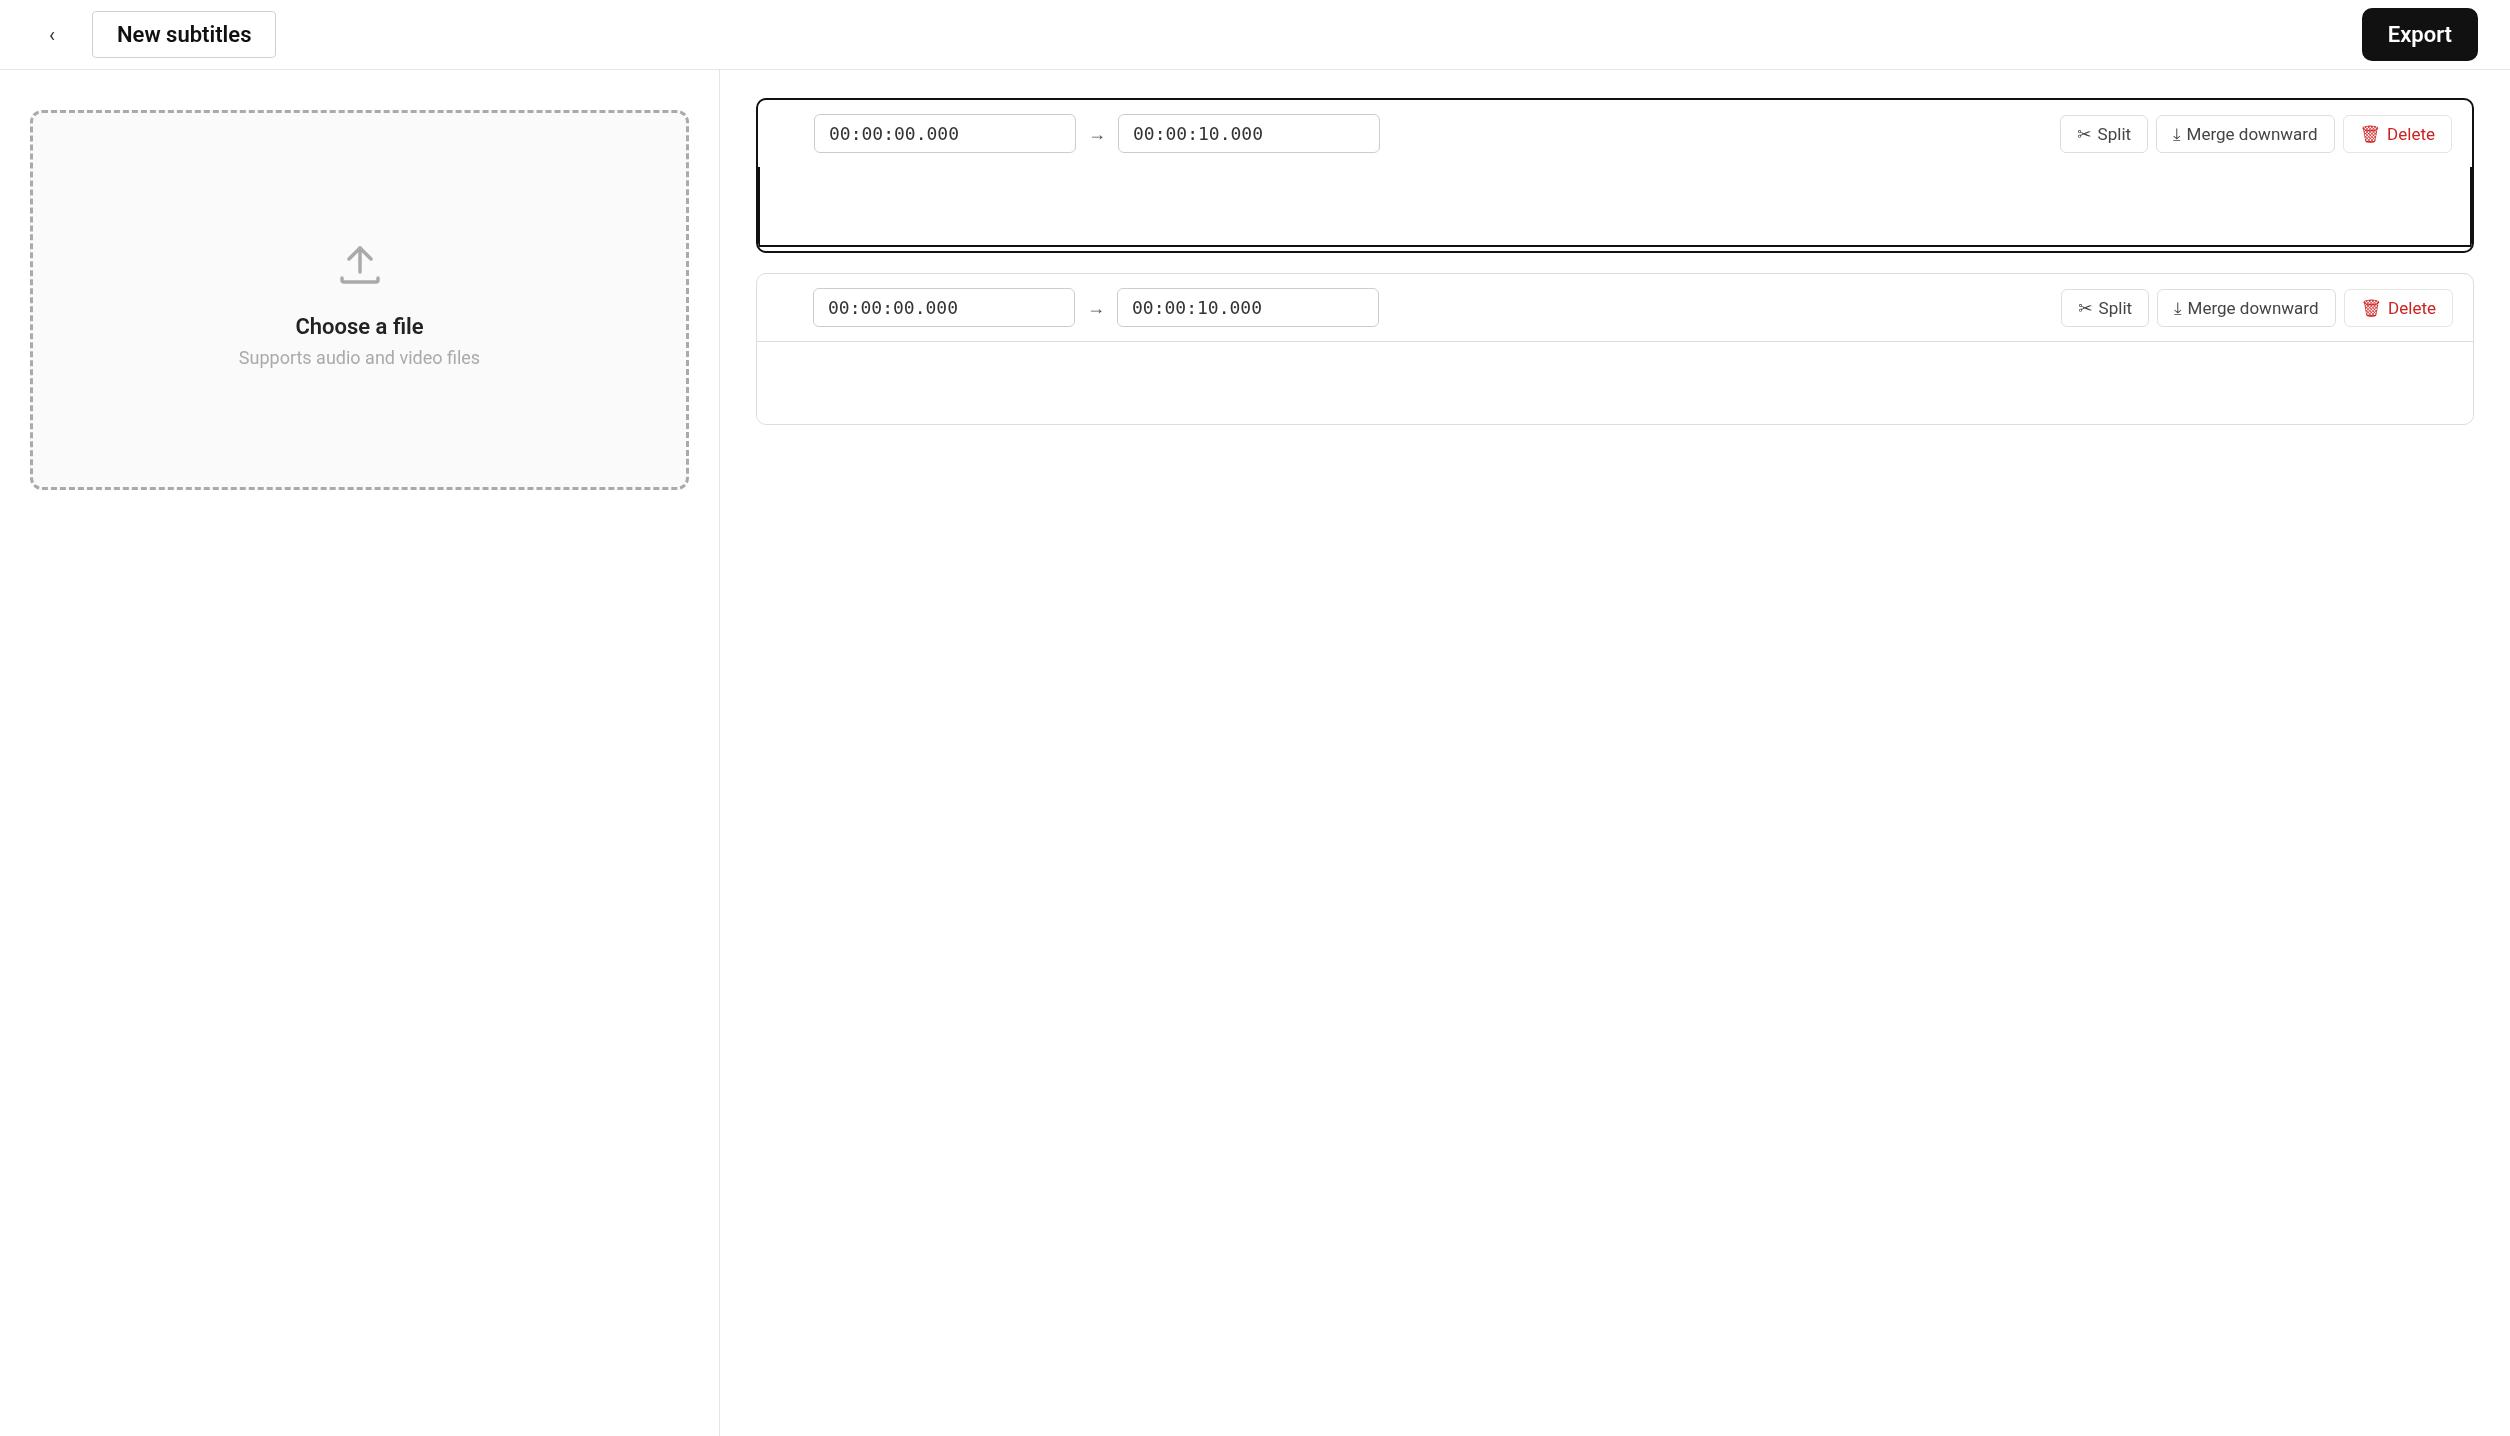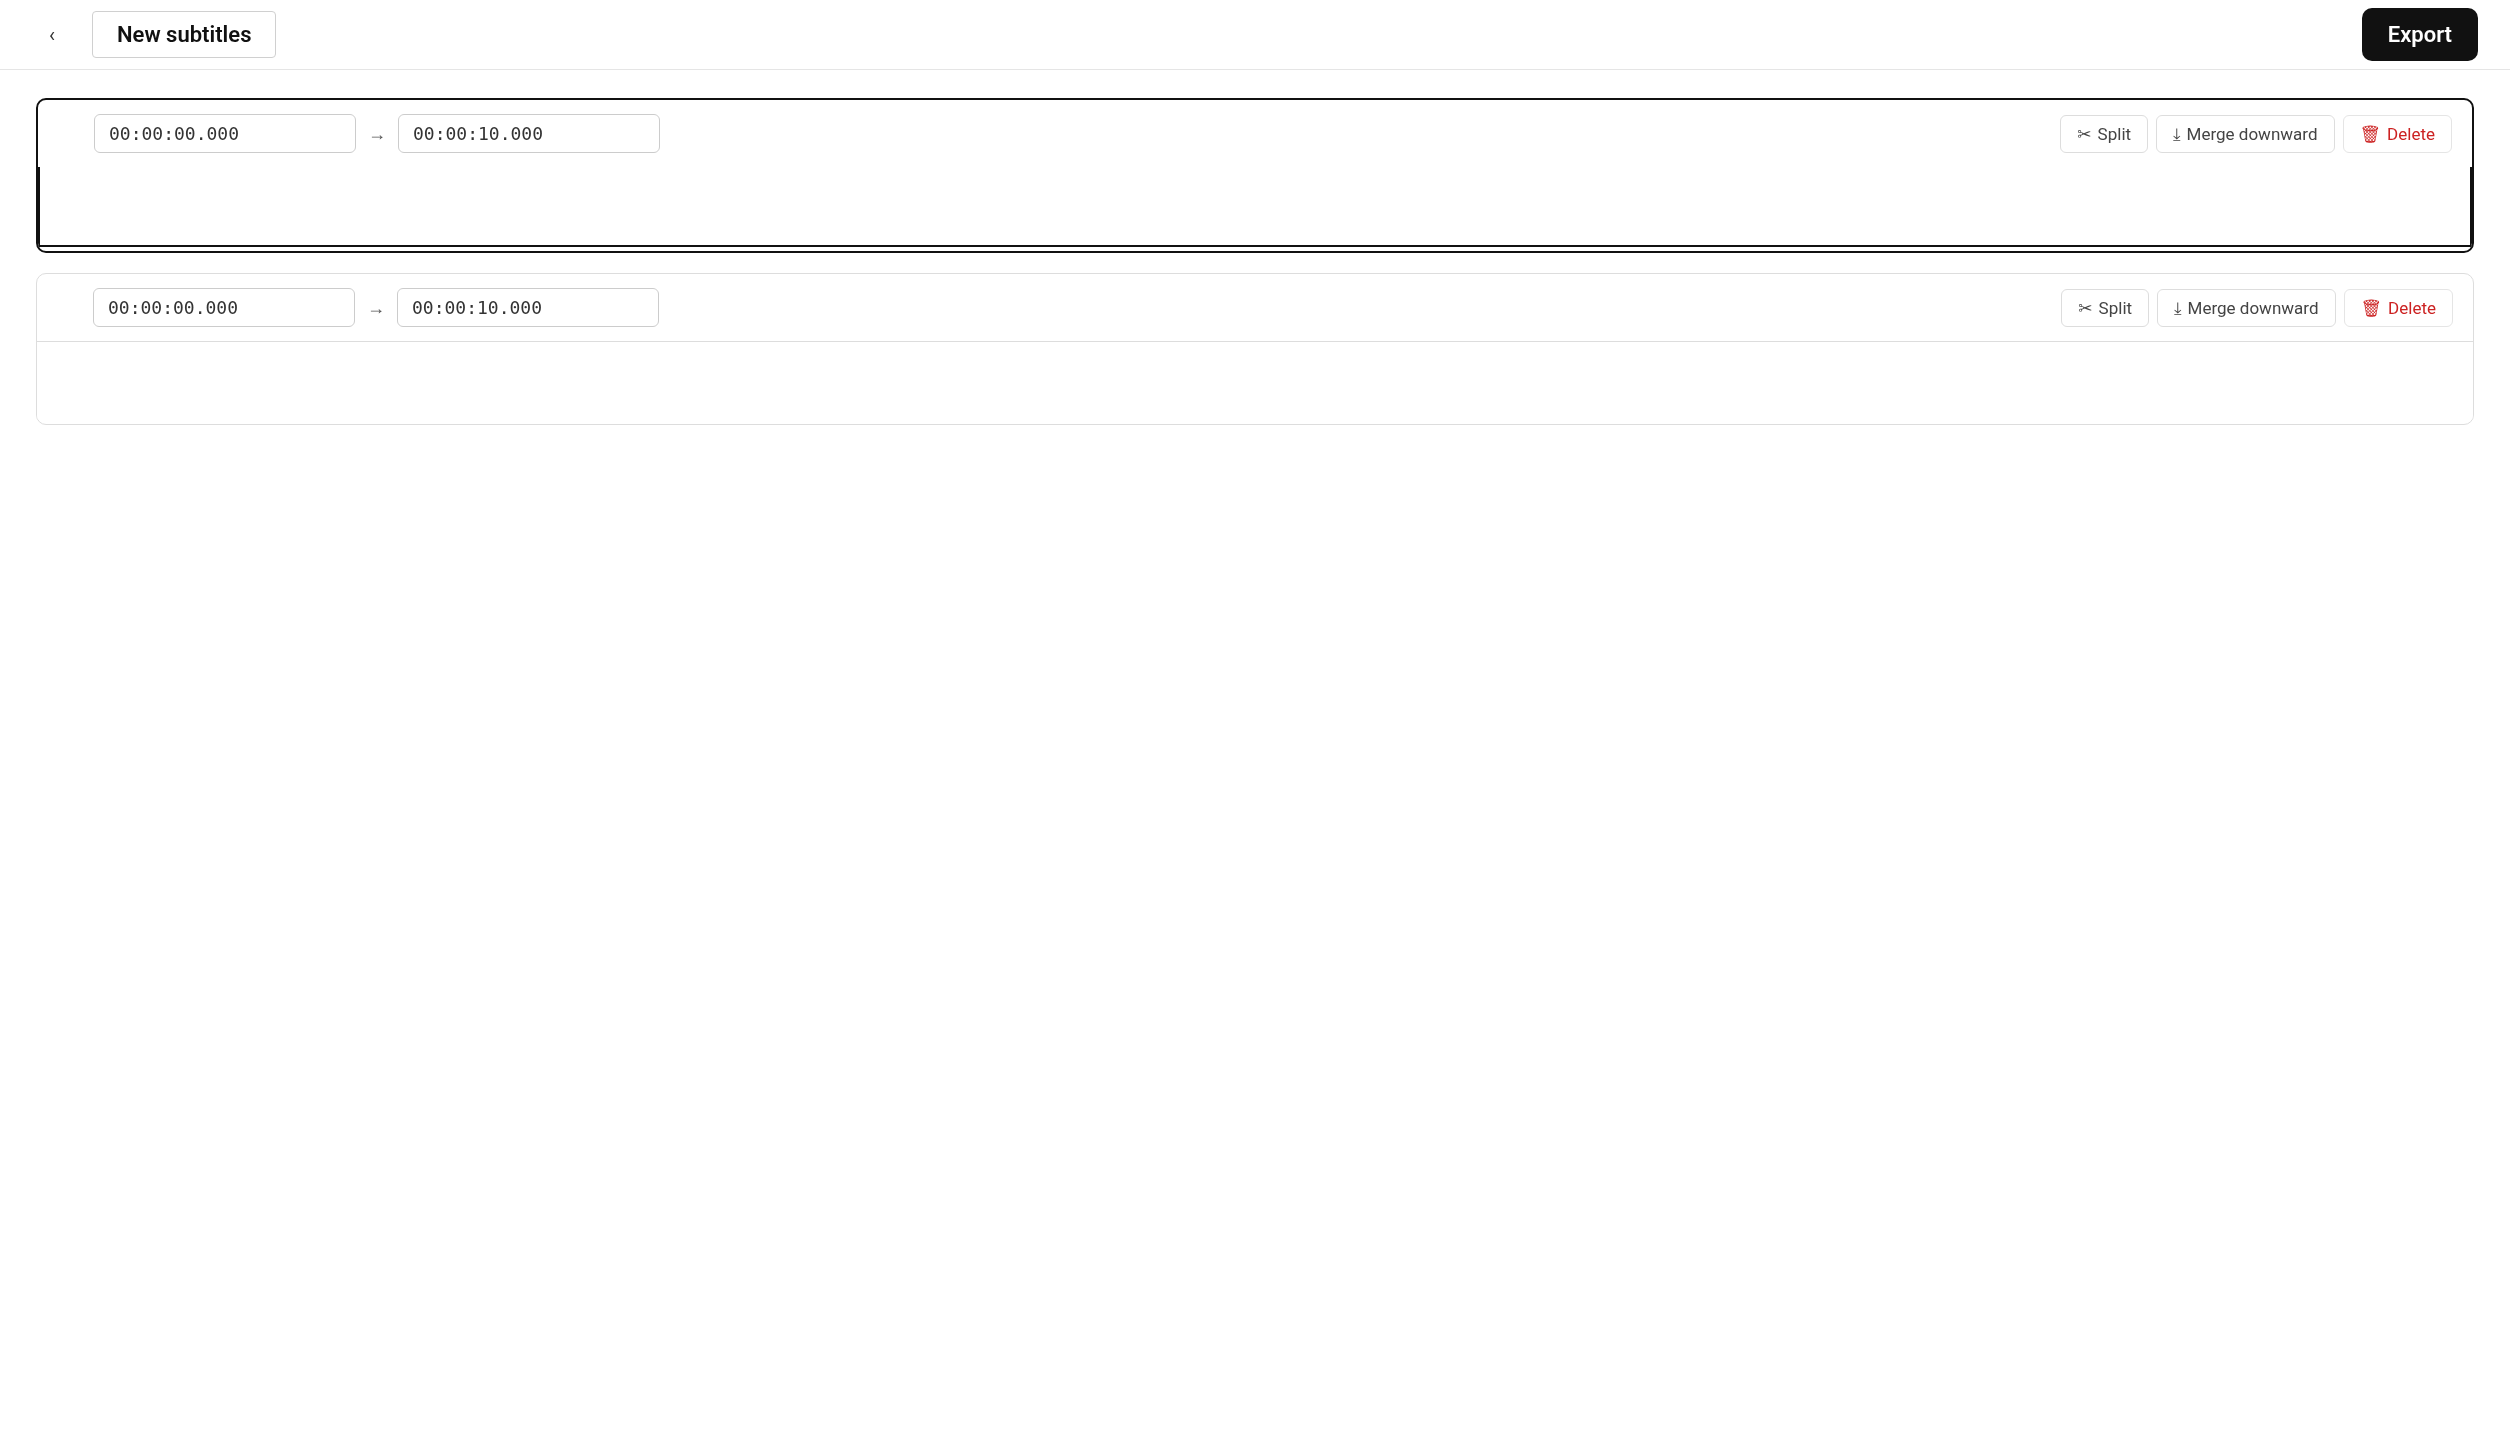--- a/index.html
+++ b/index.html
@@ -219,20 +219,33 @@
     <button class="back-button">
       <span class="back-icon">‹</span>
     </button>
     <div class="title-pill">New subtitles</div>
   </div>
   <button class="export-button">Export</button>
 </div>
 
 <div class="main-content">
 
+  <div class="left-panel">
+    <div class="upload-zone">
+      <div class="upload-icon">
+        <svg viewBox="0 0 60 60" fill="none" xmlns="http://www.w3.org/2000/svg">
+          <path d="M30 40 L30 16" stroke="#aaa" stroke-width="3.5" stroke-linecap="round"></path>
+          <path d="M19 27 L30 16 L41 27" stroke="#aaa" stroke-width="3.5" stroke-linecap="round" stroke-linejoin="round"></path>
+          <path d="M12 46 L12 48 Q12 50 14 50 L46 50 Q48 50 48 48 L48 46" stroke="#aaa" stroke-width="3.5" stroke-linecap="round"></path>
+        </svg>
+      </div>
+      <div class="choose-file-text">Choose a file</div>
+      <div class="supports-text">Supports audio and video files</div>
+    </div>
+  </div>
 
   <div class="right-panel">
 
     <div class="subtitle-row active">
       <div class="subtitle-row-header">
         <div class="time-range">
           <input type="text" class="time-input" value="00:00:00.000" style="">
           <span class="arrow-icon">→</span>
           <input type="text" class="time-input" value="00:00:10.000" style="">
         </div>

